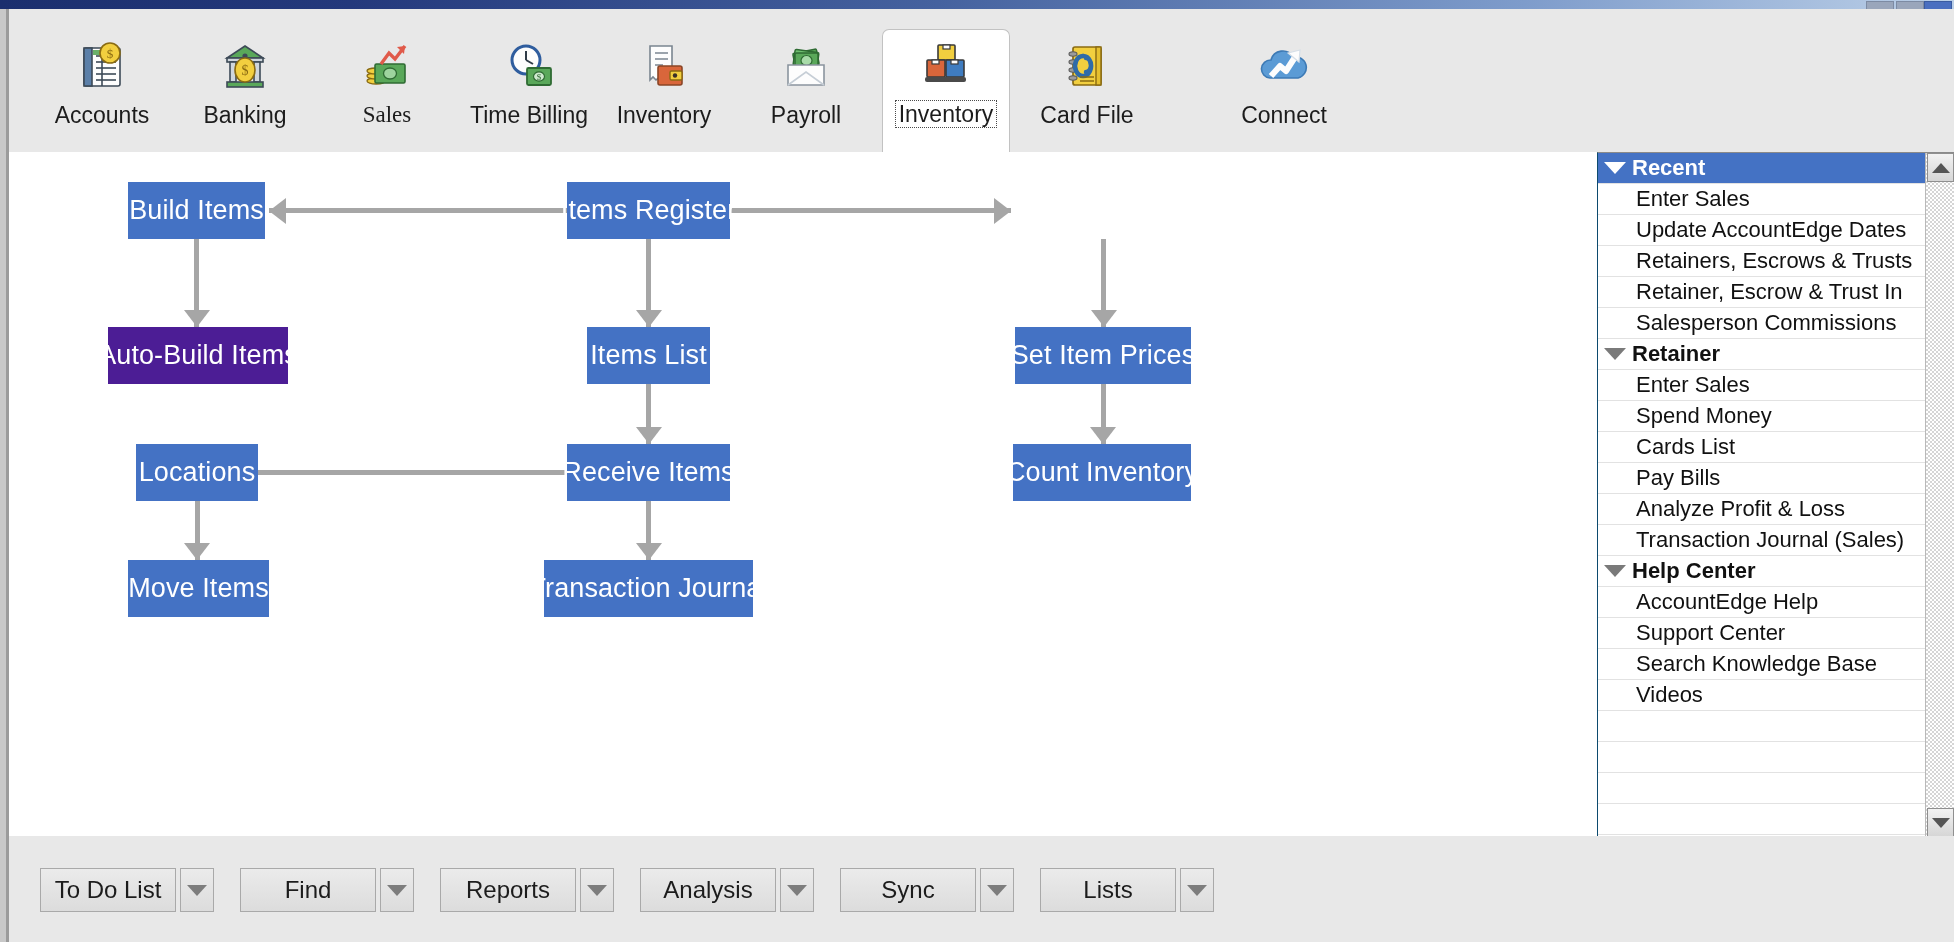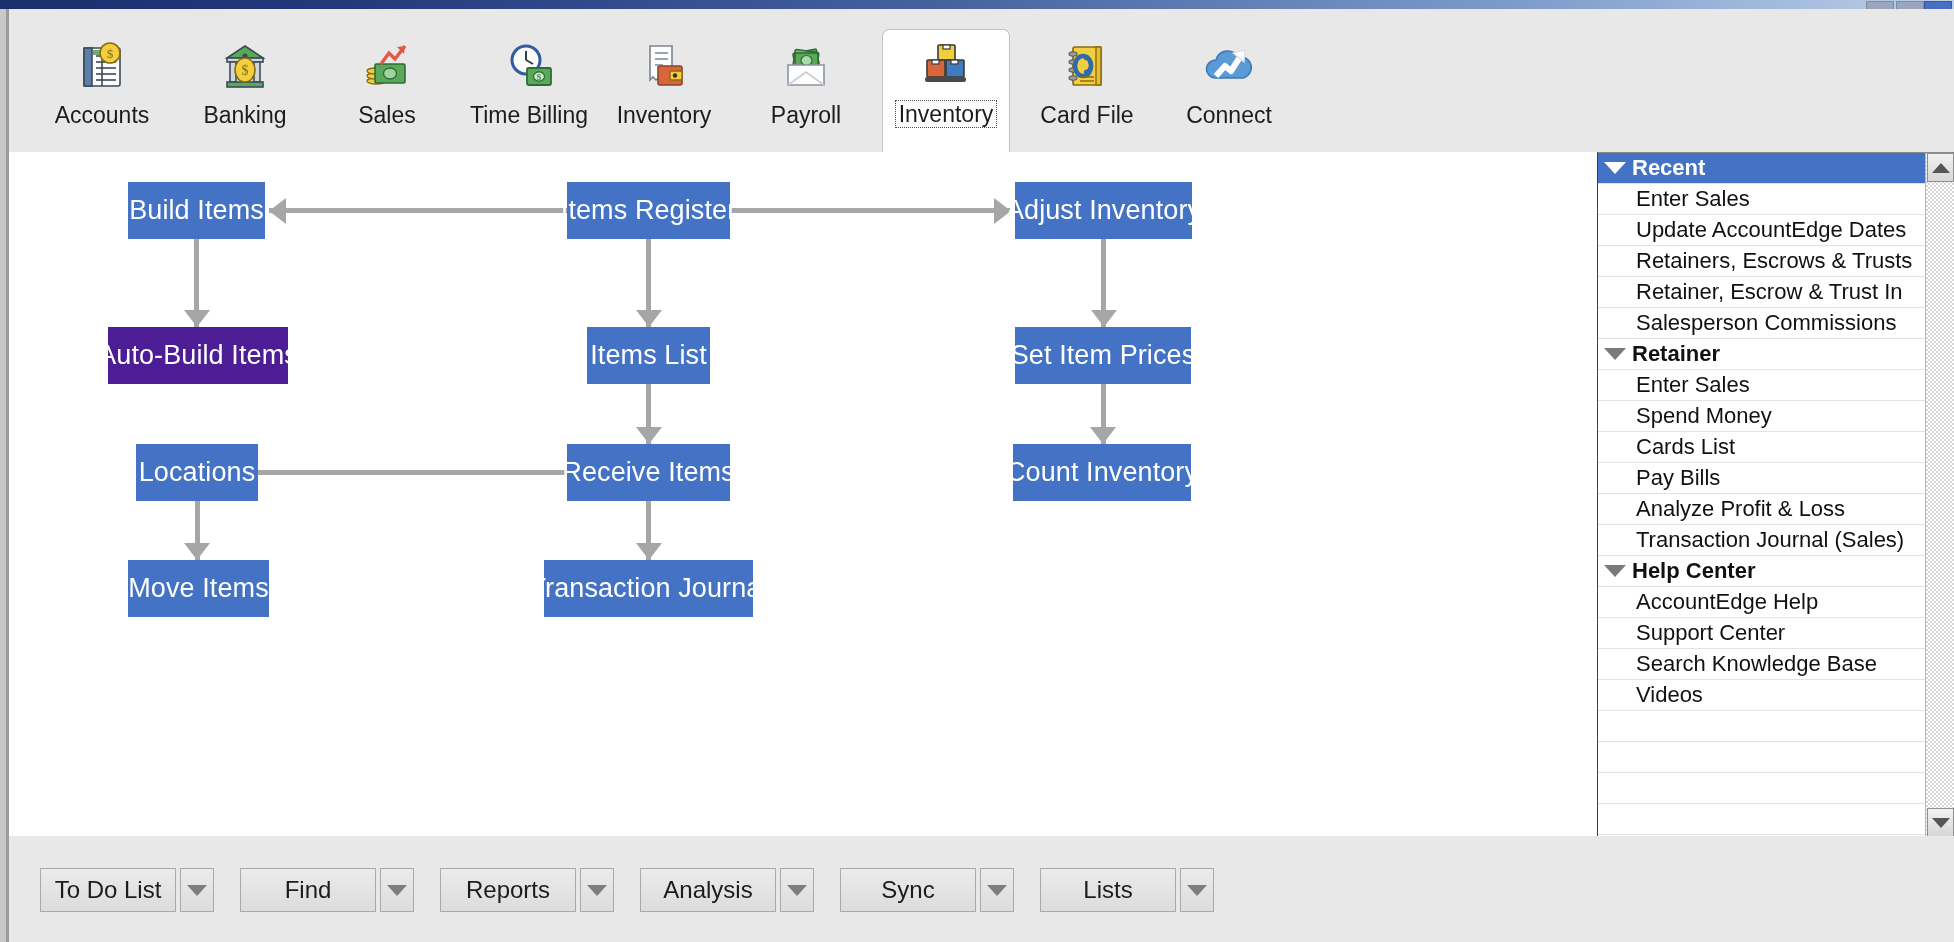--- a/index.html
+++ b/index.html
@@ -180,21 +180,21 @@
    <rect x="37" y="24" width="6" height="20" fill="#cfd6dd"></rect>
    <rect x="10" y="44" width="36" height="5" fill="#5aa85a"></rect>
    <circle cx="28" cy="18" r="2.6" fill="#3d4a57" stroke="none"></circle>
               </g>
    <ellipse cx="28" cy="32" rx="10" ry="12" fill="#f2cf3f" stroke="#8a6b12" stroke-width="1.6"></ellipse>
    <text x="28" y="37" font-size="14" text-anchor="middle" fill="#8a6b12" font-family="'Liberation Serif',serif">$</text>
             </svg>
           </div>
           <div class="lbl">Banking</div>
         </div>
-        <div class="tab" style="left: 315px;">
+        <div class="tab" style="left: 315px; font-family: Liberation Serif, serif;">
           <div class="ico">
             <svg width="56" height="56" viewBox="0 0 56 56">
    <g stroke="#8a6b12" stroke-width="1.3" fill="#f2cf3f">
      <ellipse cx="17" cy="43" rx="9" ry="3"></ellipse>
                 <ellipse cx="17" cy="38" rx="9" ry="3"></ellipse>
                 <ellipse cx="17" cy="33" rx="9" ry="3"></ellipse>
               </g>
    <rect x="16" y="26" width="30" height="19" rx="1.5" fill="#5aa85a" stroke="#2f6b33" stroke-width="1.6"></rect>
    <ellipse cx="31" cy="35.5" rx="6.5" ry="5.5" fill="#9ed49e" stroke="#2f6b33" stroke-width="1.3"></ellipse>
    <polyline points="22,26 30,15 36,21 46,8" fill="none" stroke="#e05a4a" stroke-width="3.4"></polyline>
@@ -274,21 +274,21 @@
               </g>
    <path d="M24,18 a8,10 0 1 0 0.1,0 M27,20 a5,7 0 1 1 0,14" fill="none" stroke="#2f6ba8" stroke-width="4.5" stroke-linecap="round"></path>
    <g stroke="#8a6b12" stroke-width="1.5">
                 <line x1="21" y1="39" x2="35" y2="39"></line>
                 <line x1="21" y1="43" x2="35" y2="43"></line>
               </g>
             </svg>
           </div>
           <div class="lbl">Card File</div>
         </div>
-        <div class="tab" style="left: 1157px;">
+        <div class="tab" style="left: 1212px;">
           <div class="ico">
             <svg width="56" height="56" viewBox="0 0 56 56">
    <path d="M14,40 a9,9 0 0 1 1,-18 a12,12 0 0 1 22,-3 a9,9 0 0 1 5,21 z" fill="#5b9bd5" stroke="#3d7ab5" stroke-width="1.6"></path>
    <polyline points="15,38 24,28 30,33 41,16" fill="none" stroke="#fdfdfd" stroke-width="6" stroke-linejoin="round"></polyline>
    <polygon points="44,12 32,15 43,24" fill="#fdfdfd" stroke="#d6dfe8" stroke-width="1.2"></polygon>
             </svg>
           </div>
           <div class="lbl">Connect</div>
         </div>
       </div>
@@ -332,23 +332,20 @@
         </div>
         <div class="node" style="left: 578px; top: 175px; width: 123px; height: 57px; background: rgb(68, 114, 196);">
           <span>Items List</span>
         </div>
         <div class="node" style="left: 558px; top: 292px; width: 163px; height: 57px; background: rgb(68, 114, 196);">
           <span>Receive Items</span>
         </div>
         <div class="node" style="left: 535px; top: 408px; width: 209px; height: 57px; background: rgb(68, 114, 196);">
           <span>Transaction Journal</span>
         </div>
-        <div class="node" style="left: 1006px; top: 30px; width: 177px; height: 57px; background: rgb(68, 114, 196);">
-          <span>Adjust Inventory</span>
-        </div>
         <div class="node" style="left: 1006px; top: 175px; width: 176px; height: 57px; background: rgb(68, 114, 196);">
           <span>Set Item Prices</span>
         </div>
         <div class="node" style="left: 1004px; top: 292px; width: 178px; height: 57px; background: rgb(68, 114, 196);">
           <span>Count Inventory</span>
         </div>
       </div>
 
     <div class="searchline">
       <div class="mag">

